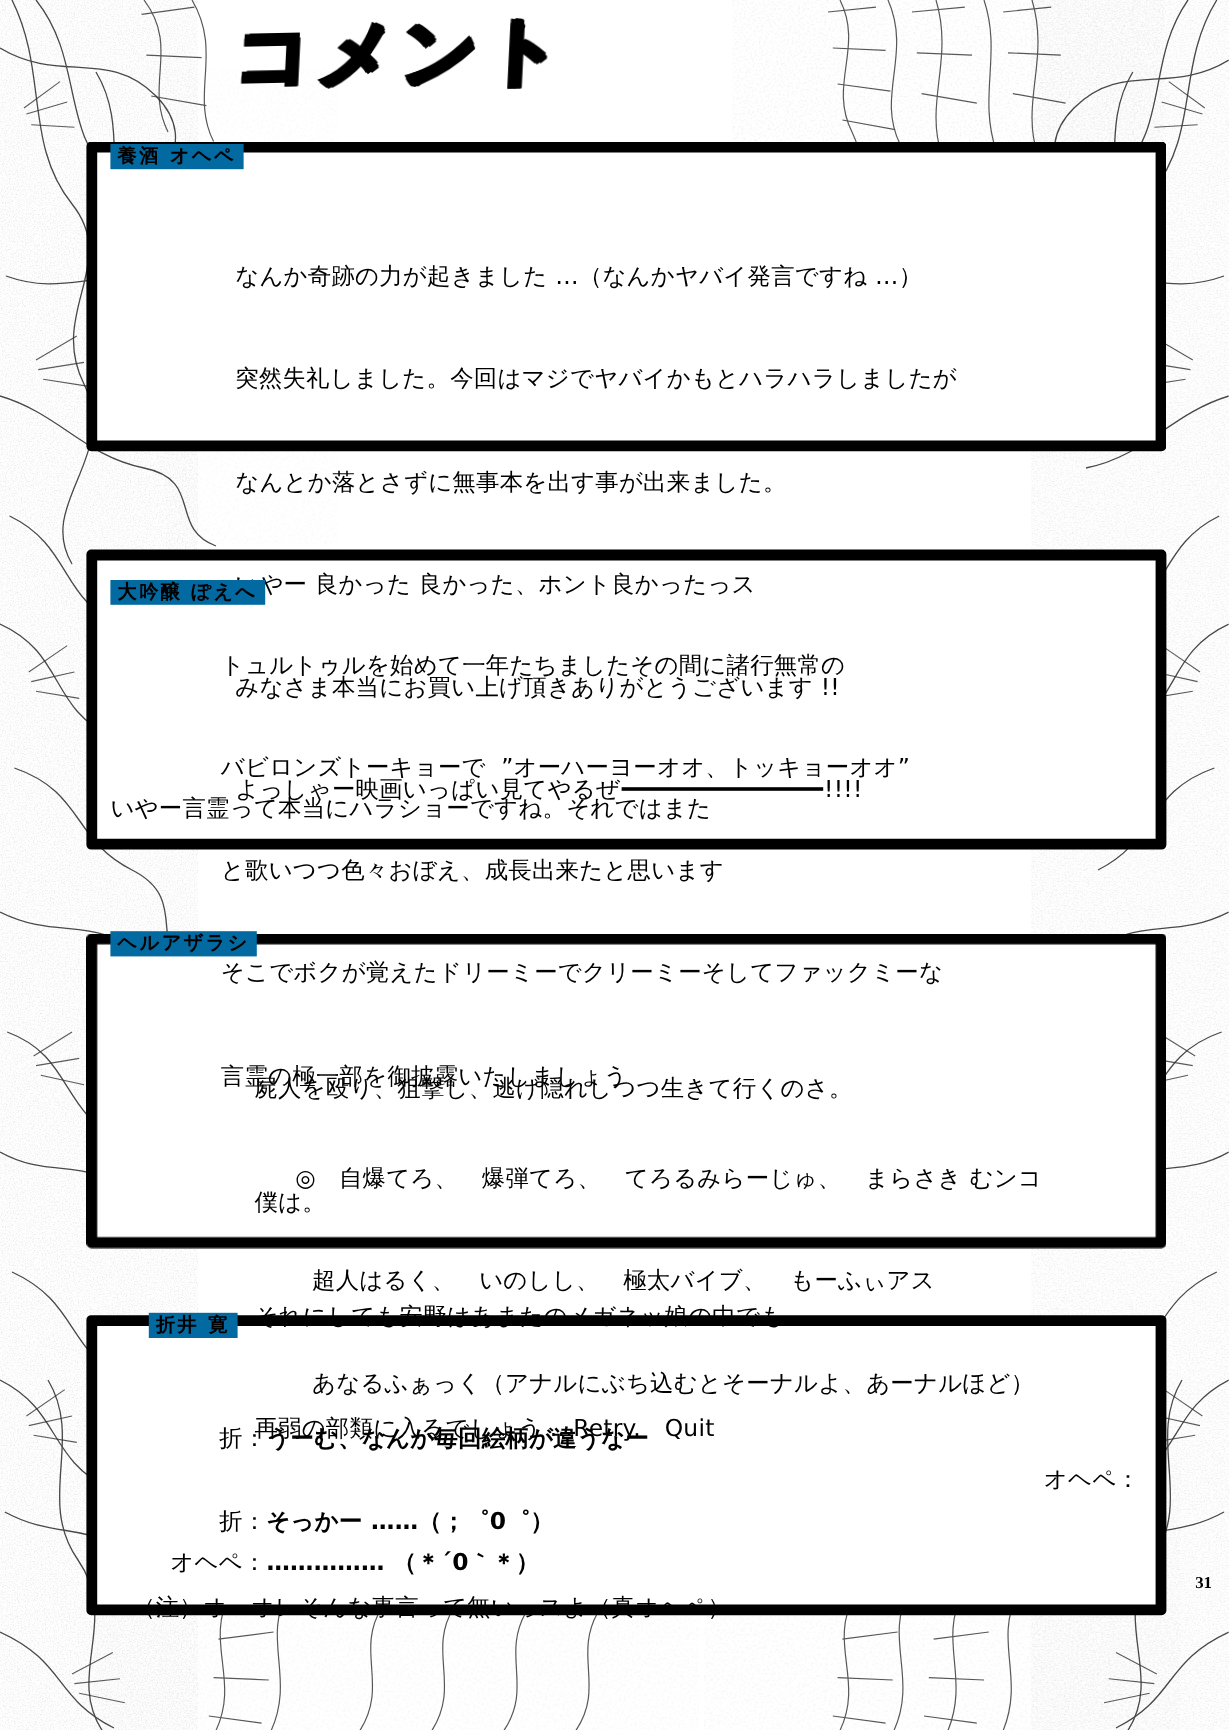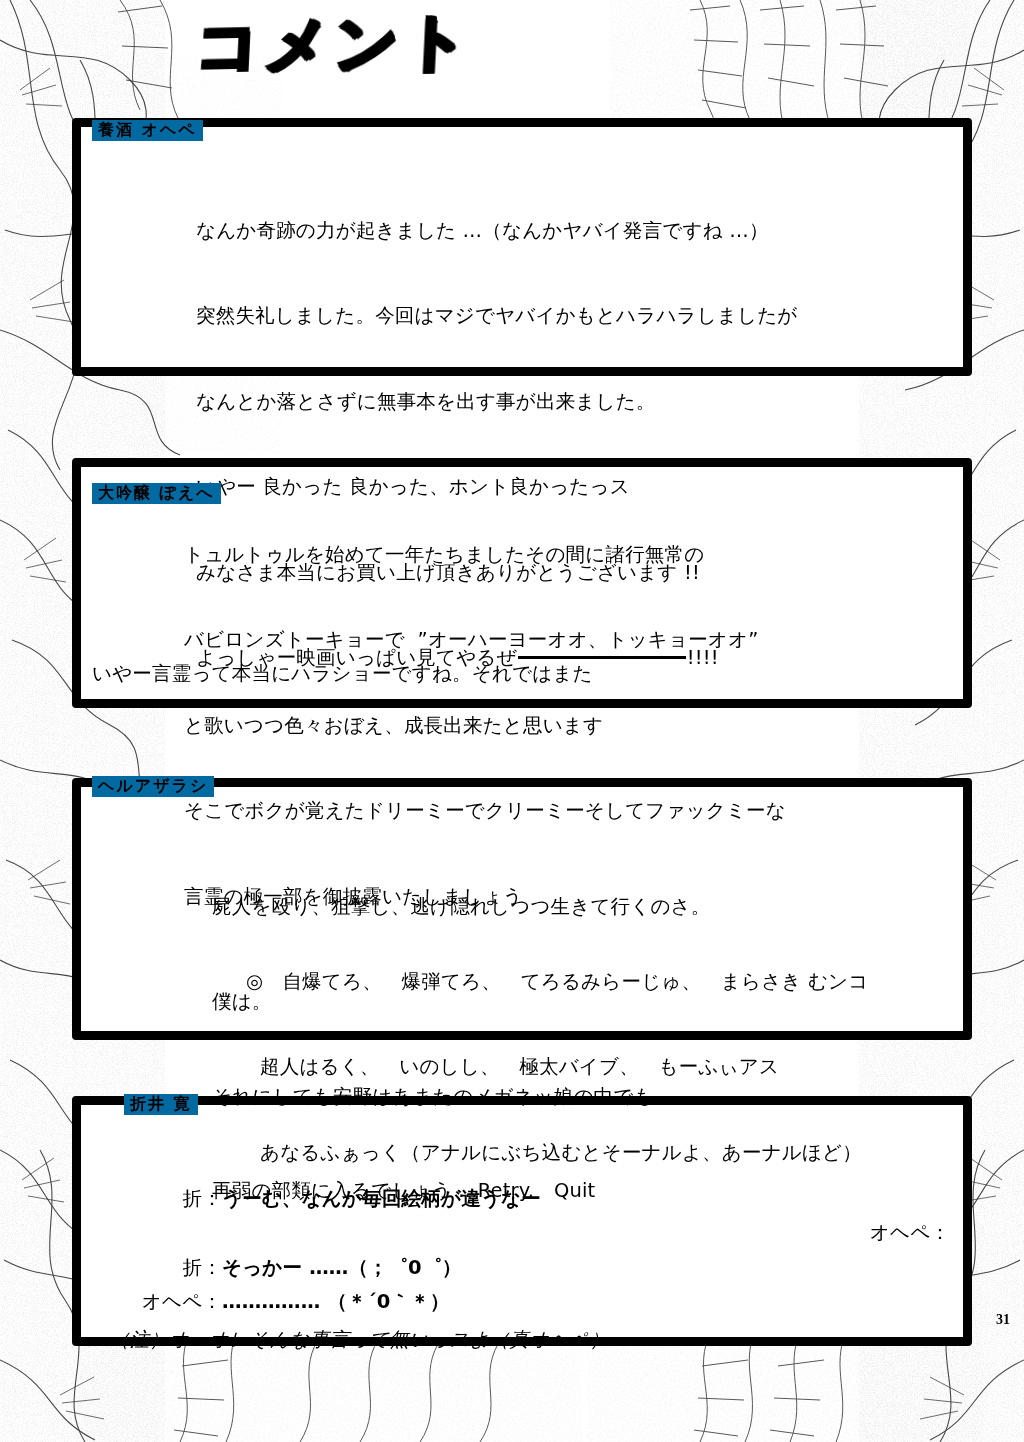--- a/index.html
+++ b/index.html
@@ -91,21 +91,21 @@
   
   .dlg {
     display: grid;
     grid-template-columns: 112px 1fr;
     row-gap: 7px;
     font-size: 19.5px;
     line-height: 1.4;
   }
   .dlg .who { text-align: right; white-space: nowrap; }
   .dlg .say { white-space: pre-wrap; font-weight: bold; }
-  .dlg .full { grid-column: 1 / span 2; padding-top: 4px; font-style: italic; }
+  .dlg .full { grid-column: 1 / span 2; padding-top: 4px; }
 
   
   .page-number {
     position: absolute;
     right: 14px;
     top: 1312px;
     z-index: 3;
     font-size: 14px;
     font-weight: 700;
     color: #000;

